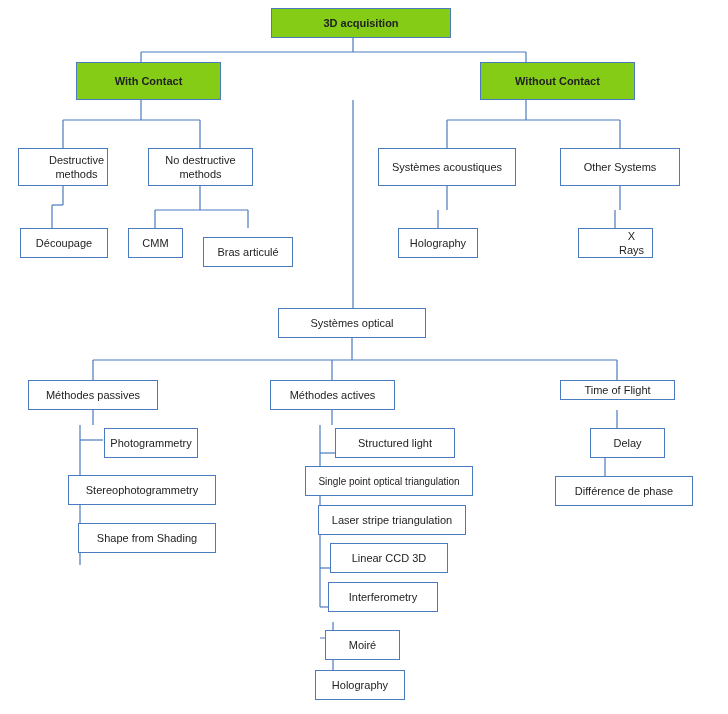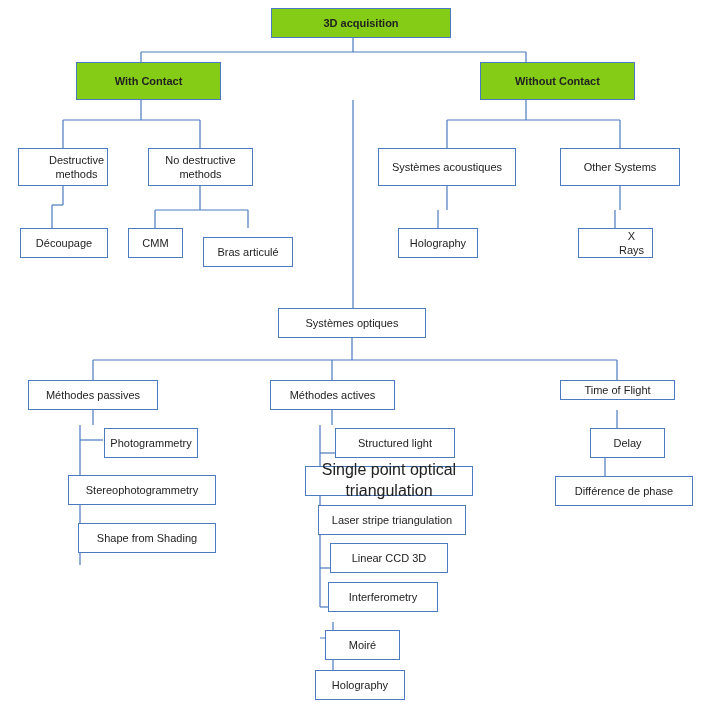--- a/index.html
+++ b/index.html
@@ -139,37 +139,37 @@
   <div class="node" style="left:8px;top:228px;width:88px;height:30px;margin-left:12px;">Découpage</div>
 
   <div class="node" style="left:128px;top:228px;width:55px;height:30px;">CMM</div>
 
   <div class="node" style="left:203px;top:228px;width:90px;height:30px;margin-top:9px;">Bras articulé</div>
 
   <div class="node" style="left:398px;top:228px;width:80px;height:30px;">Holography</div>
 
   <div class="node" style="left:578px;top:228px;width:75px;height:30px;padding-left:37px;">X Rays</div>
 
-  <div class="node" style="left:278px;top:308px;width:148px;height:30px;">Systèmes optiques</div>
+  <div class="node" style="left:278px;top:308px;width:148px;height:30px;">Systèmes optical</div>
 
   <div class="node" style="left:28px;top:380px;width:130px;height:30px;">Méthodes passives</div>
 
   <div class="node" style="left:270px;top:380px;width:125px;height:30px;">Méthodes actives</div>
 
   <div class="node" style="left:560px;top:380px;width:115px;height:20px;">Time of Flight</div>
 
   <div class="node" style="left:104px;top:428px;width:94px;height:30px;">Photogrammetry</div>
 
   <div class="node" style="left:68px;top:475px;width:148px;height:30px;">Stereophotogrammetry</div>
 
   <div class="node" style="left:78px;top:523px;width:138px;height:30px;">Shape from Shading</div>
 
   <div class="node" style="left:335px;top:428px;width:120px;height:30px;">Structured light</div>
 
-  <div class="node" style="left:305px;top:466px;width:168px;height:30px;font-size:16px;">Single point optical triangulation</div>
+  <div class="node" style="left:305px;top:466px;width:168px;height:30px;font-size:10px;">Single point optical triangulation</div>
 
   <div class="node" style="left:318px;top:505px;width:148px;height:30px;">Laser stripe triangulation</div>
 
   <div class="node" style="left:330px;top:543px;width:118px;height:30px;">Linear CCD 3D</div>
 
   <div class="node" style="left:328px;top:582px;width:110px;height:30px;">Interferometry</div>
 
   <div class="node" style="left:325px;top:630px;width:75px;height:30px;">Moiré</div>
 
   <div class="node" style="left:315px;top:670px;width:90px;height:30px;">Holography</div>

